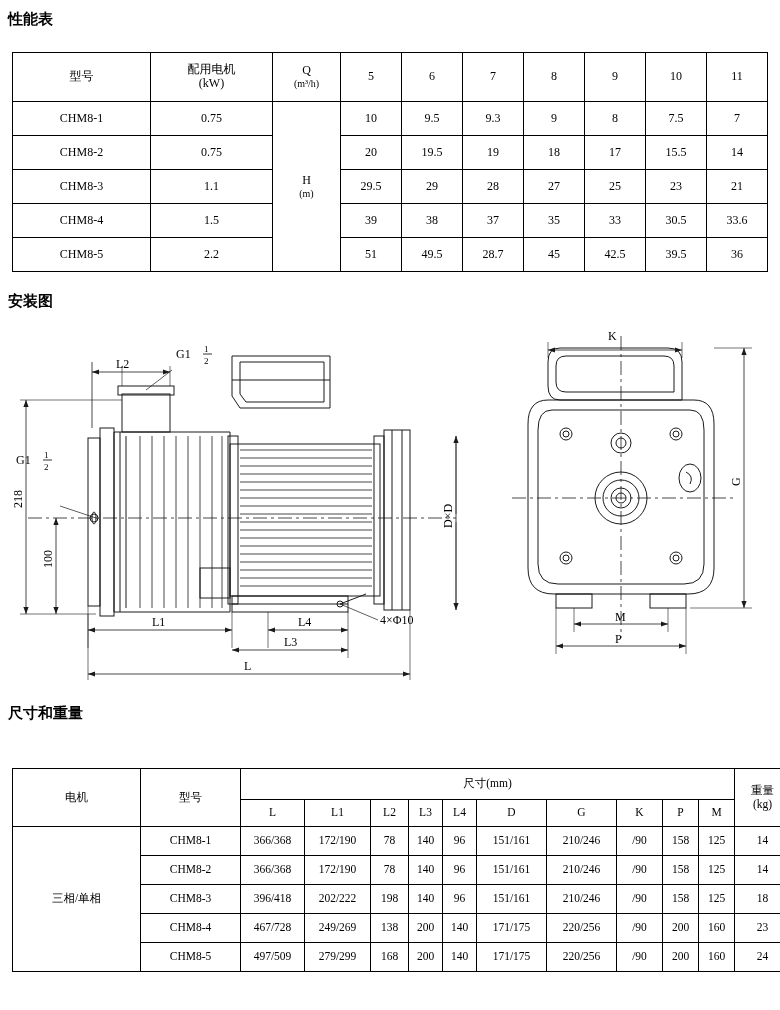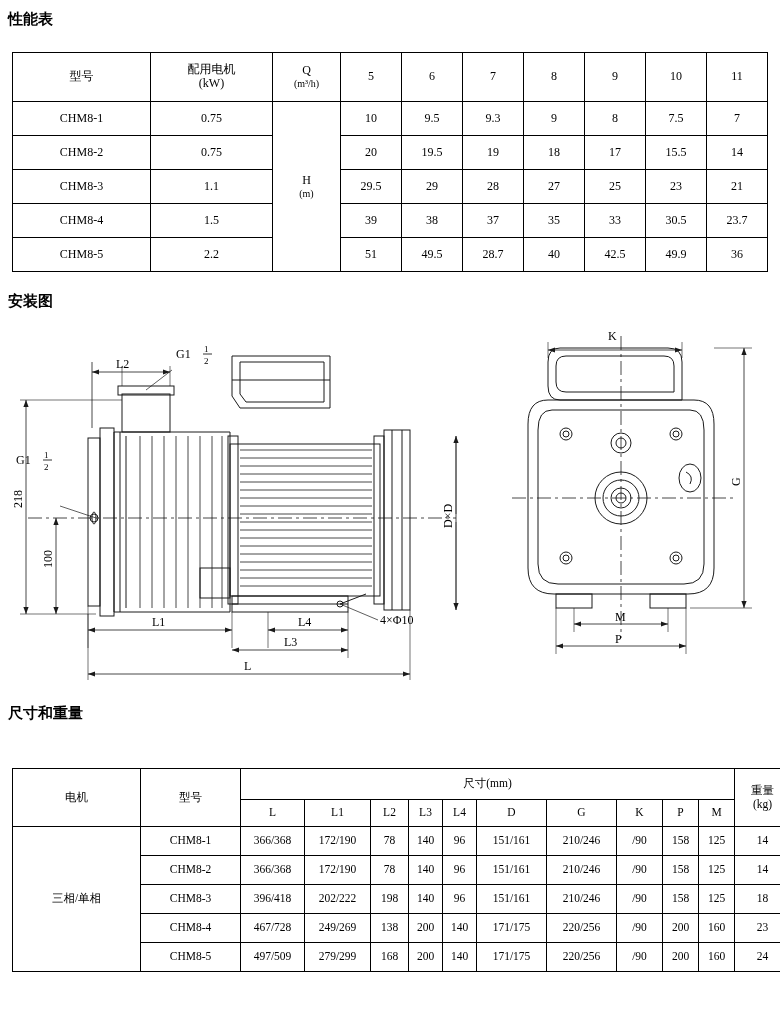--- a/index.html
+++ b/index.html
@@ -167,32 +167,32 @@
 
       <tr>
         <td>CHM8-4</td>
         <td>1.5</td>
         <td>39</td>
         <td>38</td>
         <td>37</td>
         <td>35</td>
         <td>33</td>
         <td>30.5</td>
-        <td>23.7</td>
+        <td>33.6</td>
       </tr>
 
       <tr>
         <td>CHM8-5</td>
         <td>2.2</td>
         <td>51</td>
         <td>49.5</td>
         <td>28.7</td>
-        <td>40</td>
+        <td>45</td>
         <td>42.5</td>
-        <td>49.9</td>
+        <td>39.5</td>
         <td>36</td>
       </tr>
     </tbody>
   </table>
 
   <div class="section-title" id="install-title">安装图</div>
 
   <div id="drawing">
     <svg width="780" height="390" viewBox="0 0 780 390" xmlns="http://www.w3.org/2000/svg">
       <g stroke="#1a1a1a" fill="none" stroke-width="1">

